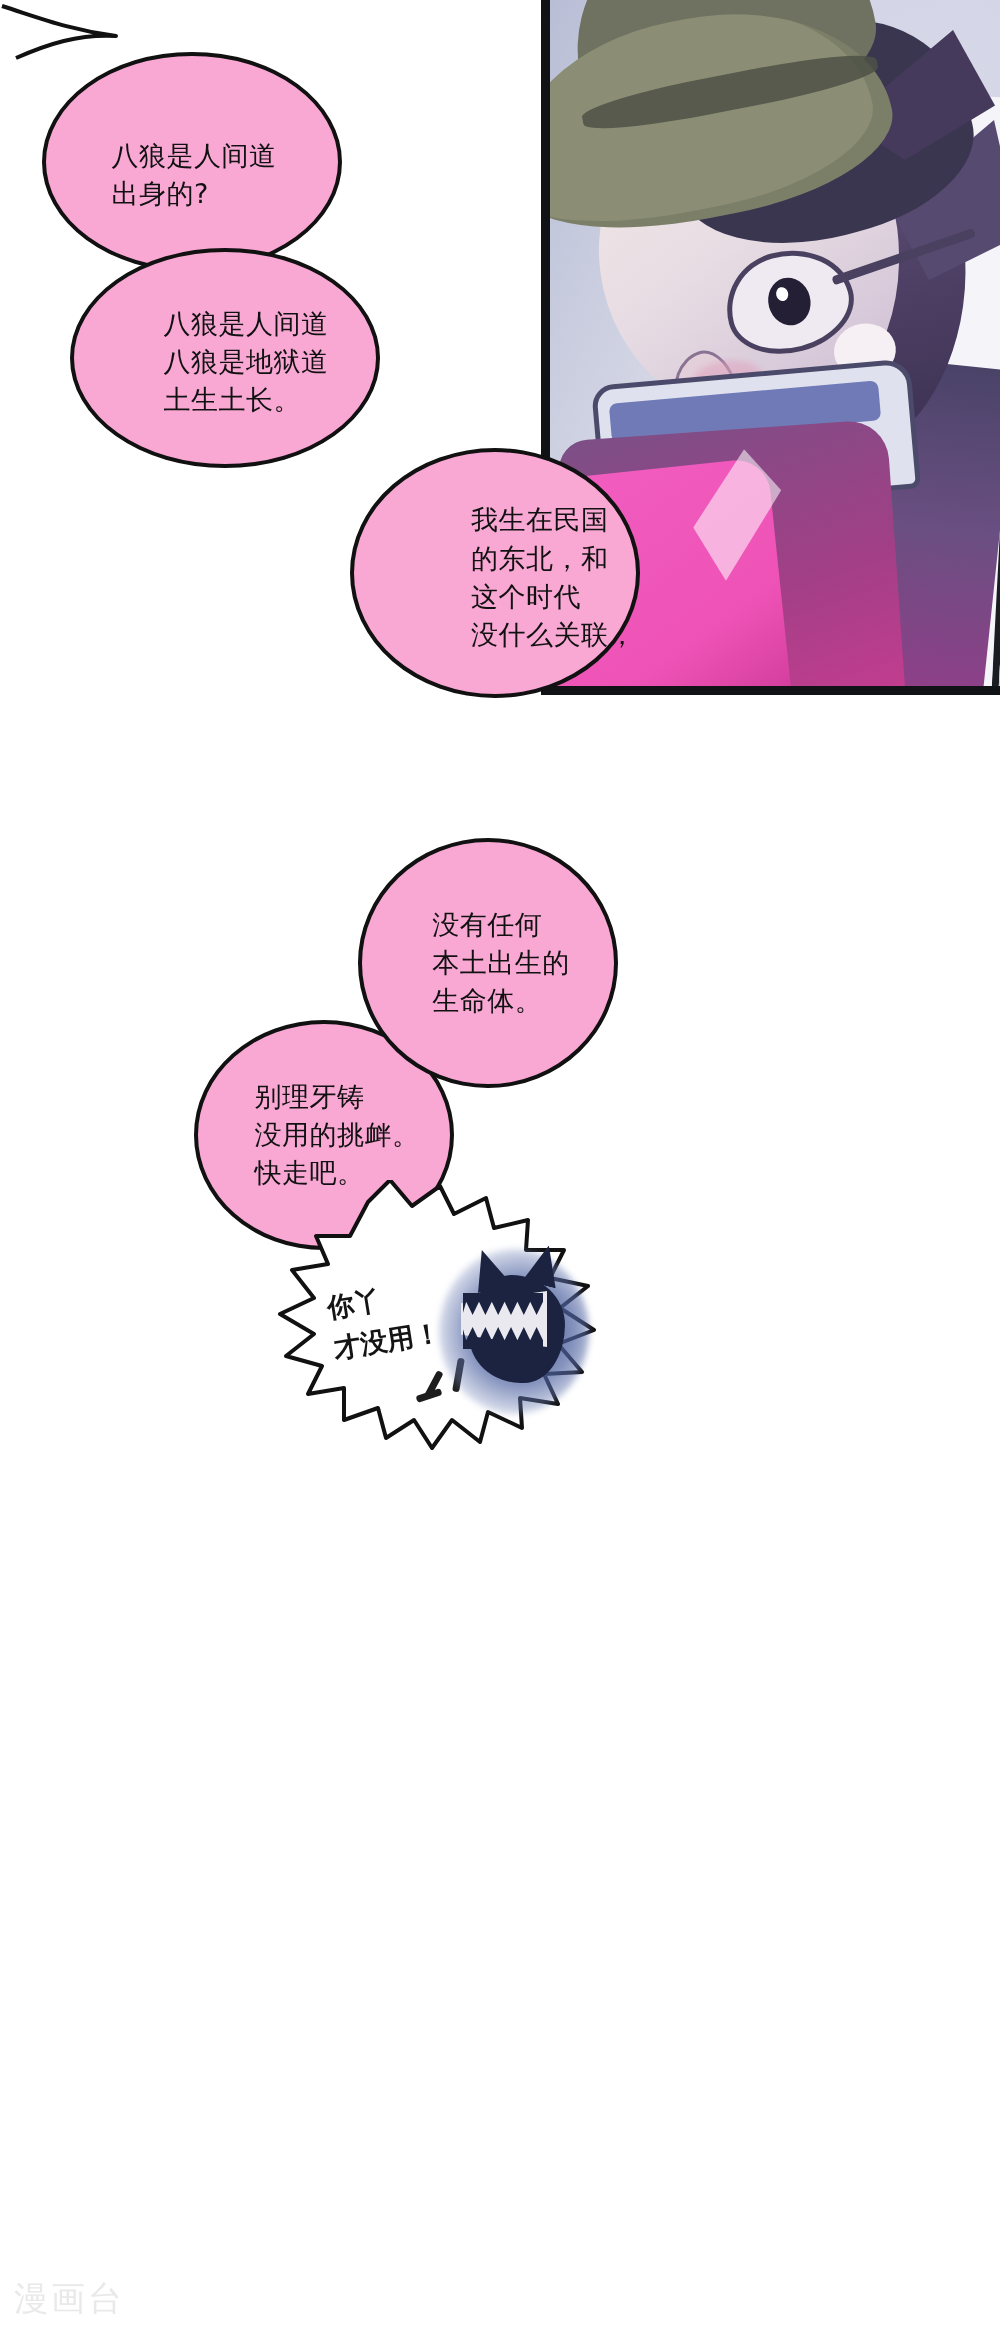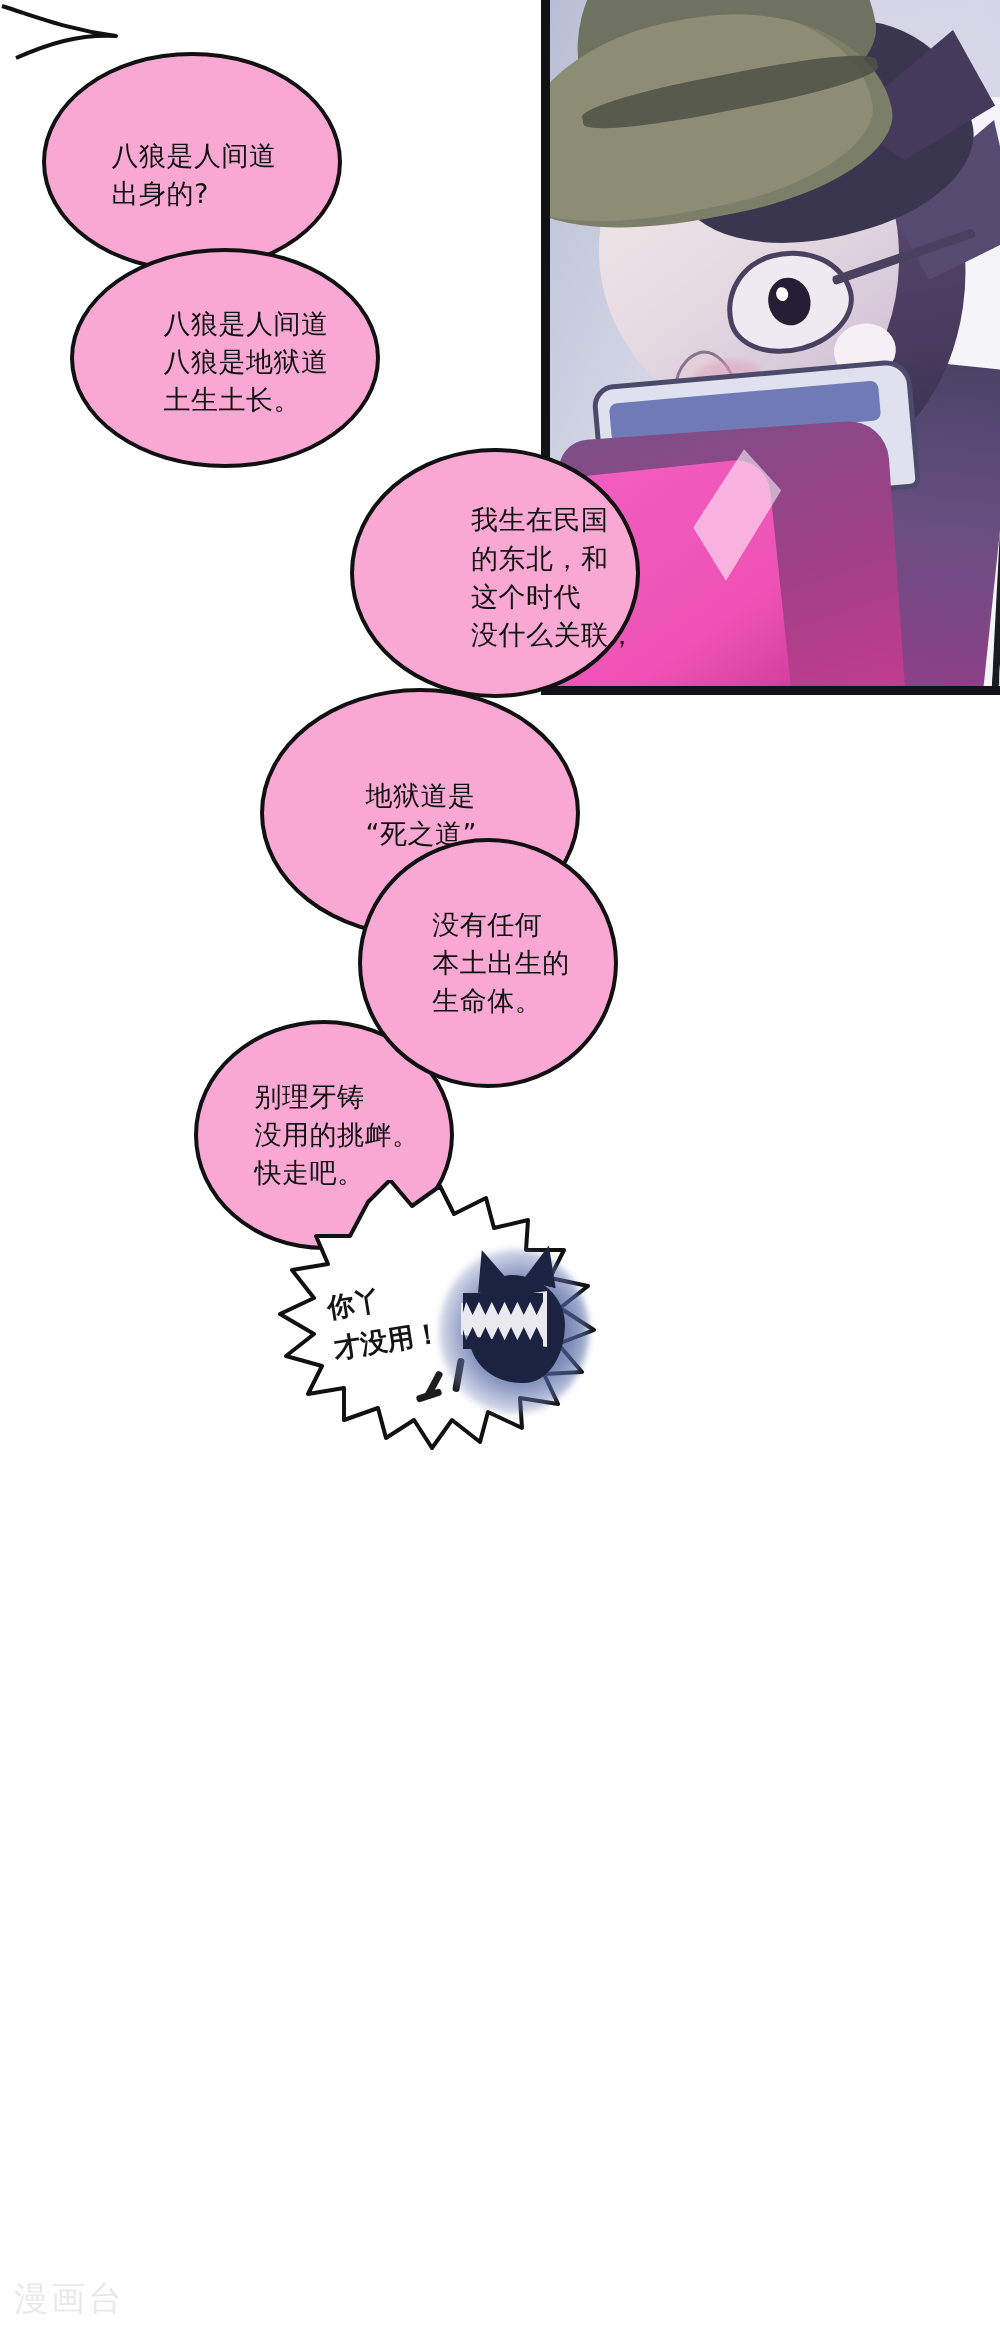--- a/index.html
+++ b/index.html
@@ -476,24 +476,20 @@
 土生土长。</div>
   </div>
 
   <div class="bubble" id="bubble-3">
     <div class="txt">我生在民国
 的东北，和
 这个时代
 没什么关联，</div>
   </div>
 
-  <div class="bubble" id="bubble-4">
-    <div class="txt">地狱道是
-“死之道”，</div>
-  </div>
 
   <div class="bubble" id="bubble-6">
     <div class="txt">别理牙铸
 没用的挑衅。
 快走吧。</div>
   </div>
 
   <div class="bubble" id="bubble-5">
     <div class="txt">没有任何
 本土出生的

